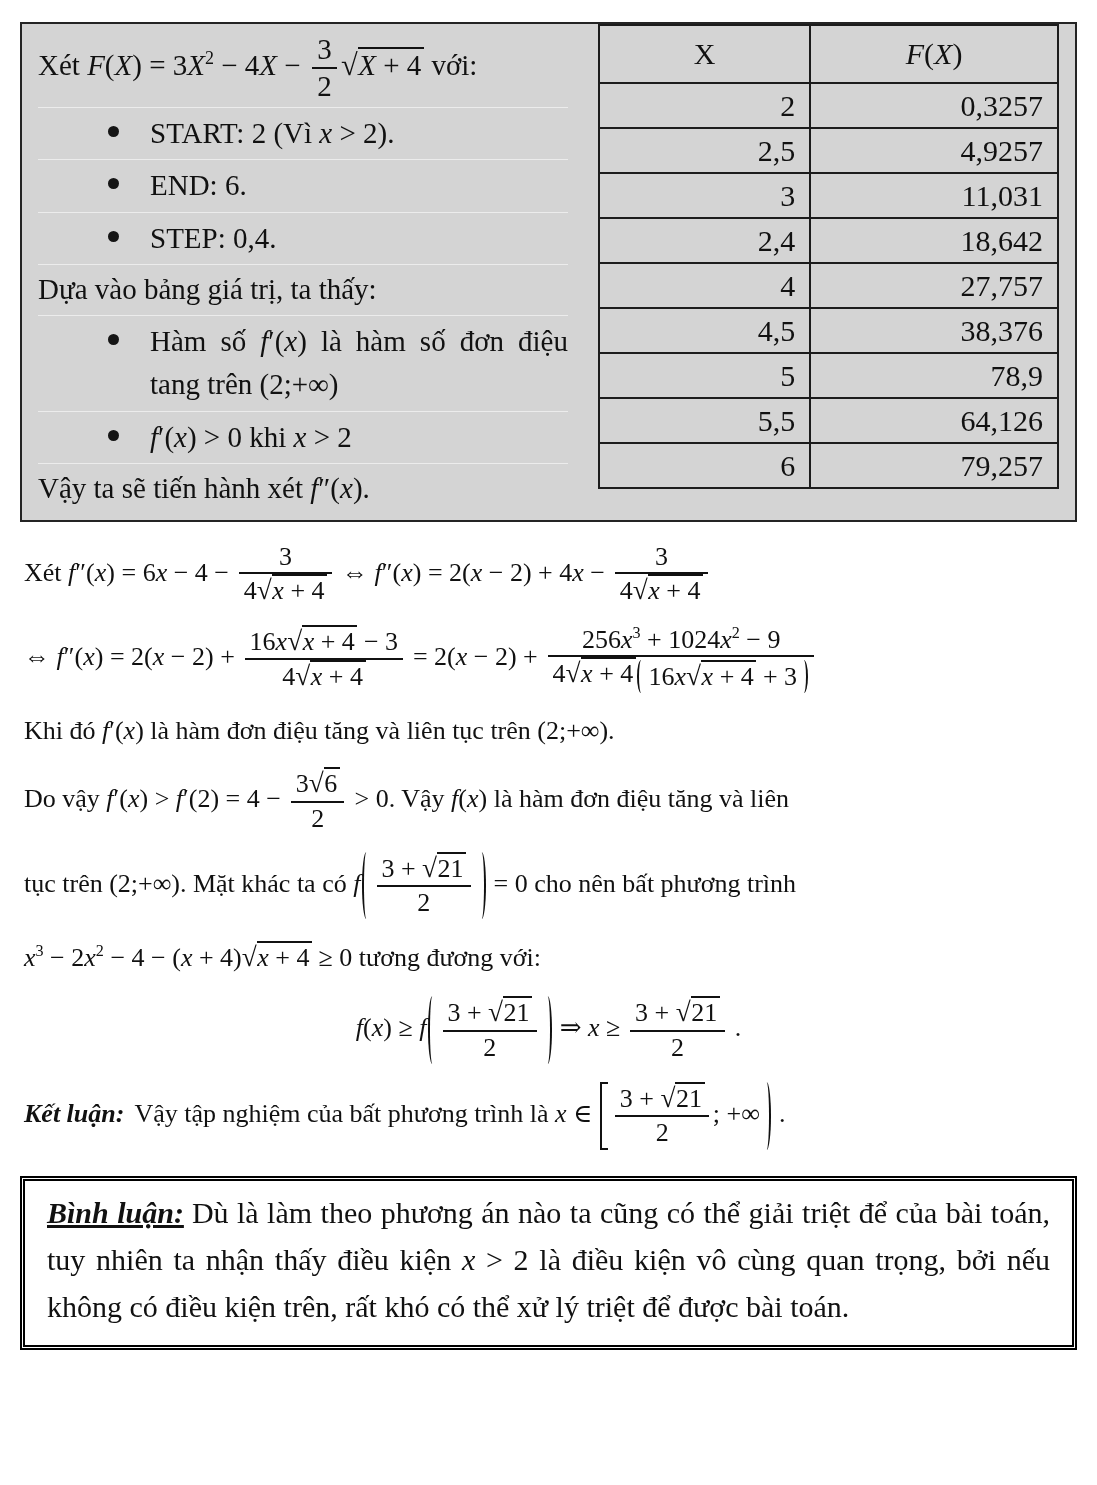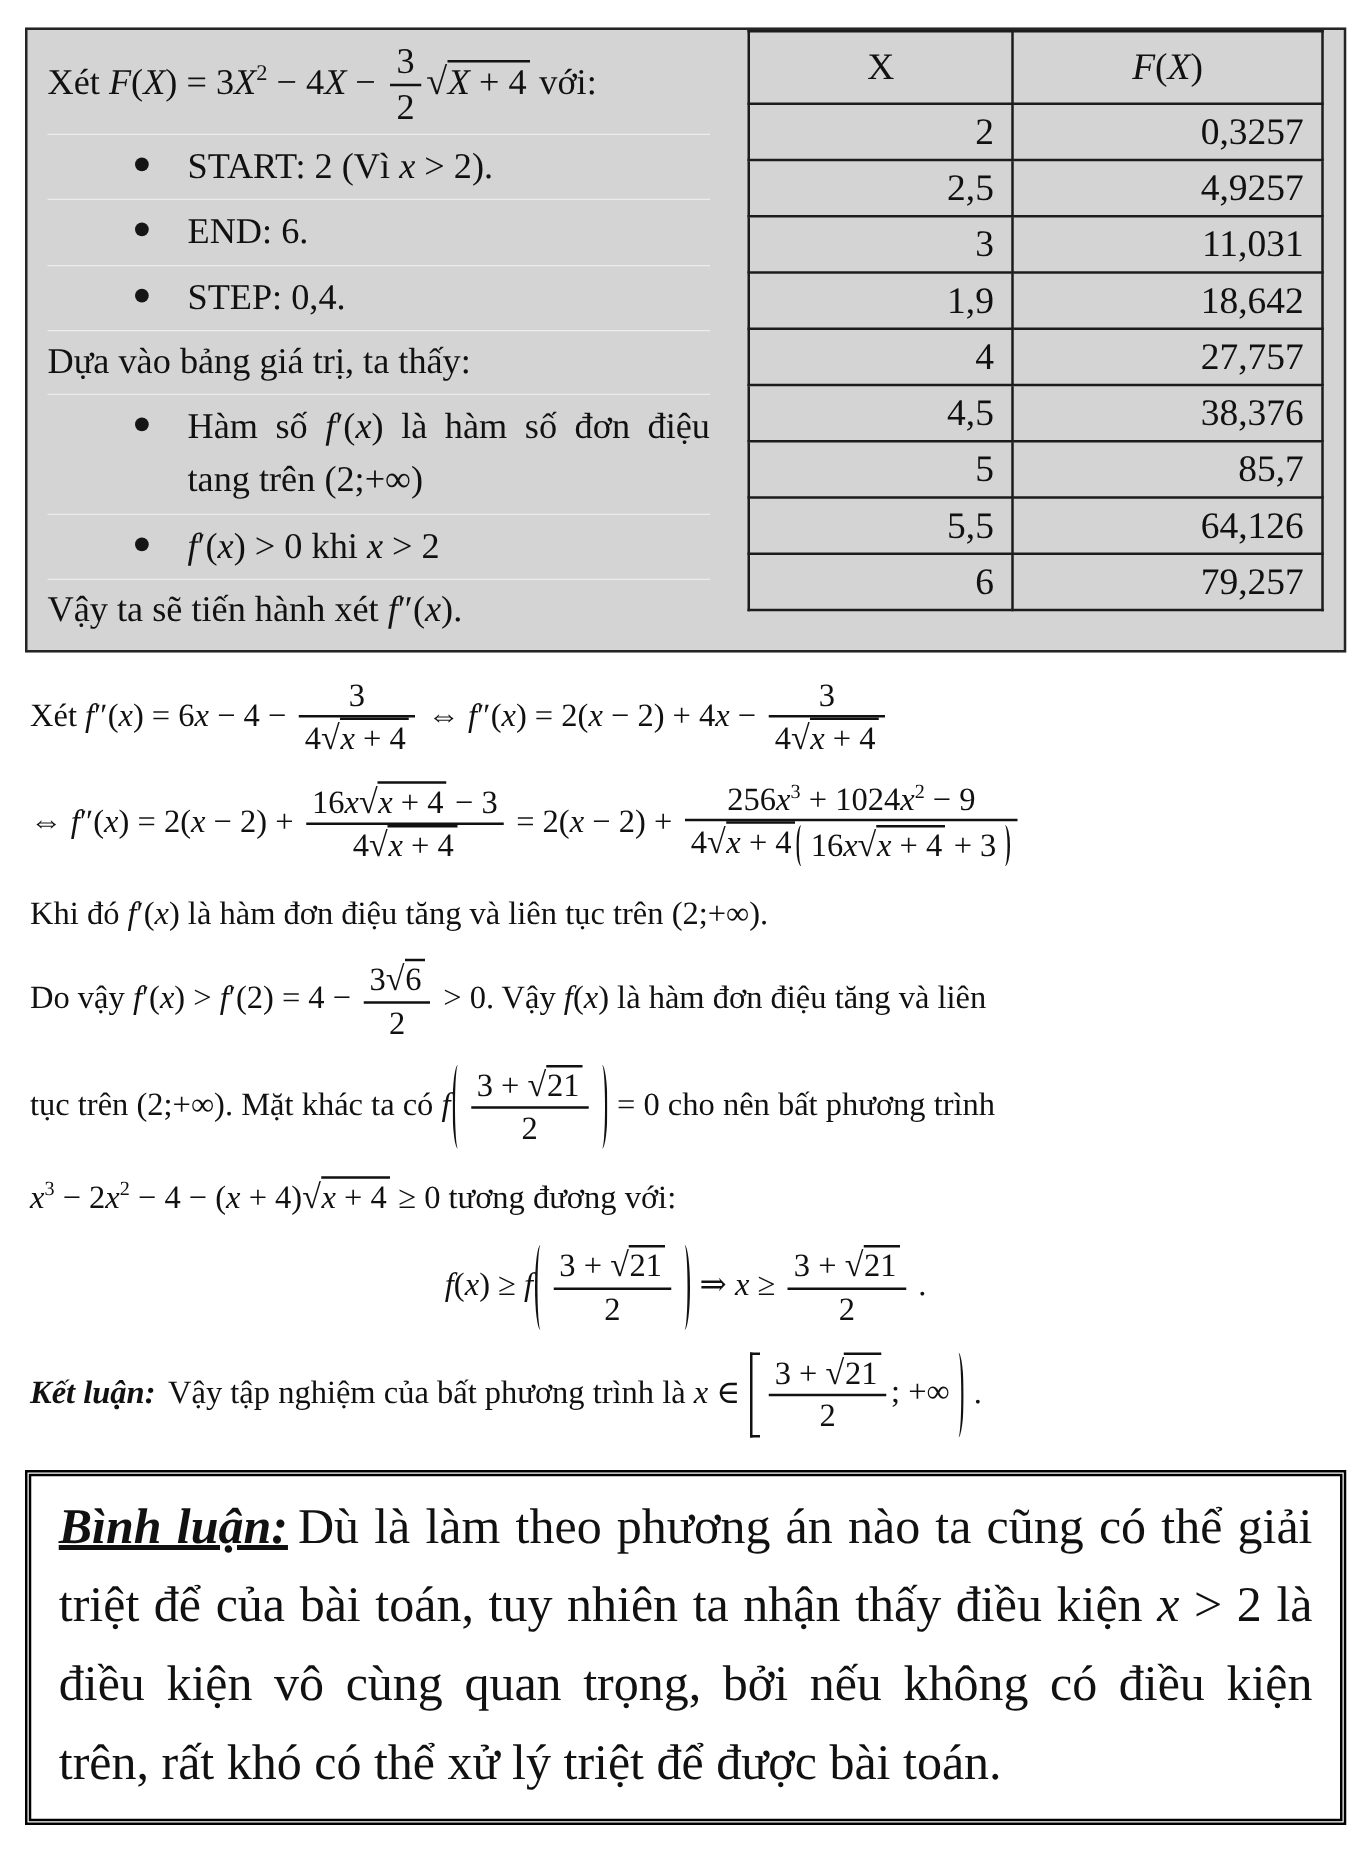--- a/index.html
+++ b/index.html
@@ -78,21 +78,21 @@
   .body-section{padding:2px 24px 0 24px;font-size:26px;line-height:1.5;}
   .body-section p{margin:18px 0;}
   .centered{text-align:center;}
   .concl-label{font-weight:bold;font-style:italic;margin-right:10px;}
 
   
   .comment-box{
     margin:26px 20px 20px 20px;
     border:5px double #000;
     padding:8px 22px 14px 22px;
-    font-size:40px;
+    font-size:30px;
     line-height:1.58;
     text-align:justify;
   }
   .comment-label{font-weight:bold;font-style:italic;text-decoration:underline;margin-right:8px;}
 
   
   .mi{font-style:italic;}
   sup.msup{font-size:62%;line-height:0;}
   .frac{
     display:inline-flex;
@@ -161,34 +161,34 @@
             </tr>
             <tr>
               <td>2,5</td>
               <td>4,9257</td>
             </tr>
             <tr>
               <td>3</td>
               <td>11,031</td>
             </tr>
             <tr>
-              <td>1,9</td>
+              <td>2,4</td>
               <td>18,642</td>
             </tr>
             <tr>
               <td>4</td>
               <td>27,757</td>
             </tr>
             <tr>
               <td>4,5</td>
               <td>38,376</td>
             </tr>
             <tr>
               <td>5</td>
-              <td>85,7</td>
+              <td>78,9</td>
             </tr>
             <tr>
               <td>5,5</td>
               <td>64,126</td>
             </tr>
             <tr>
               <td>6</td>
               <td>79,257</td>
             </tr>
           </tbody>

